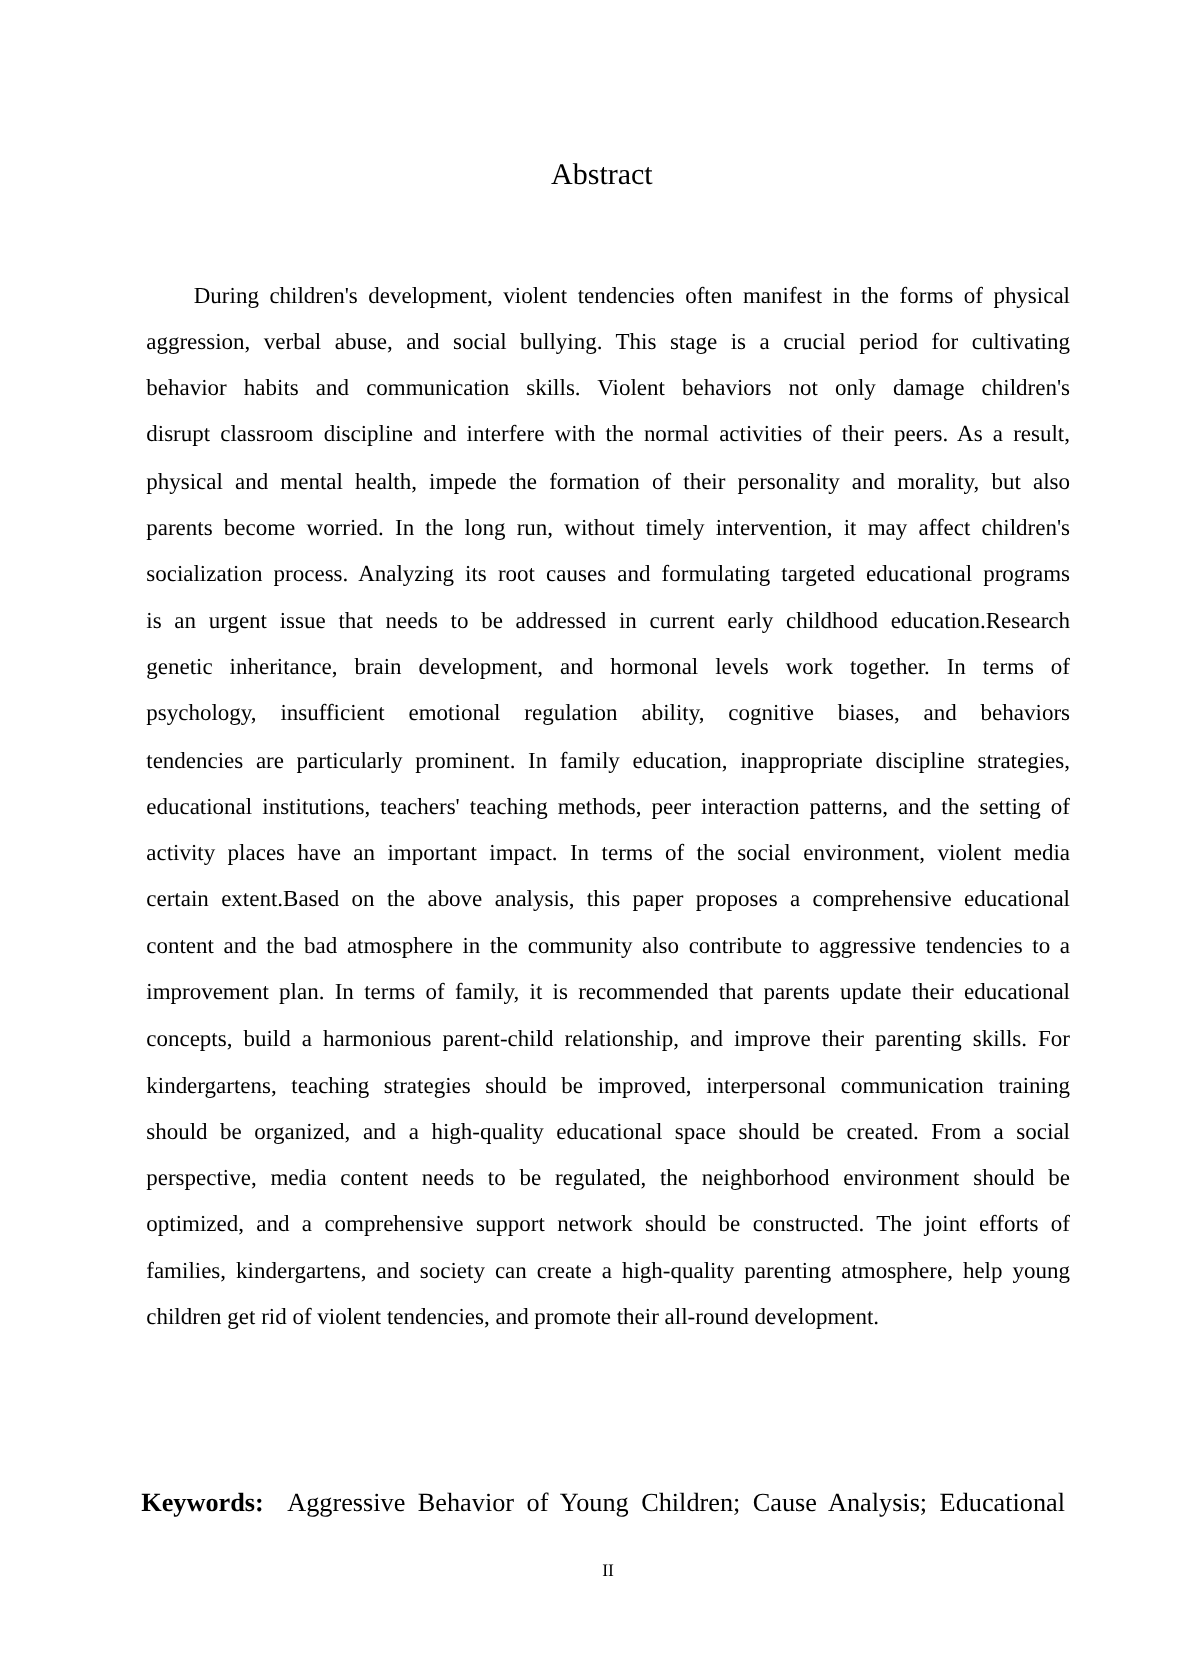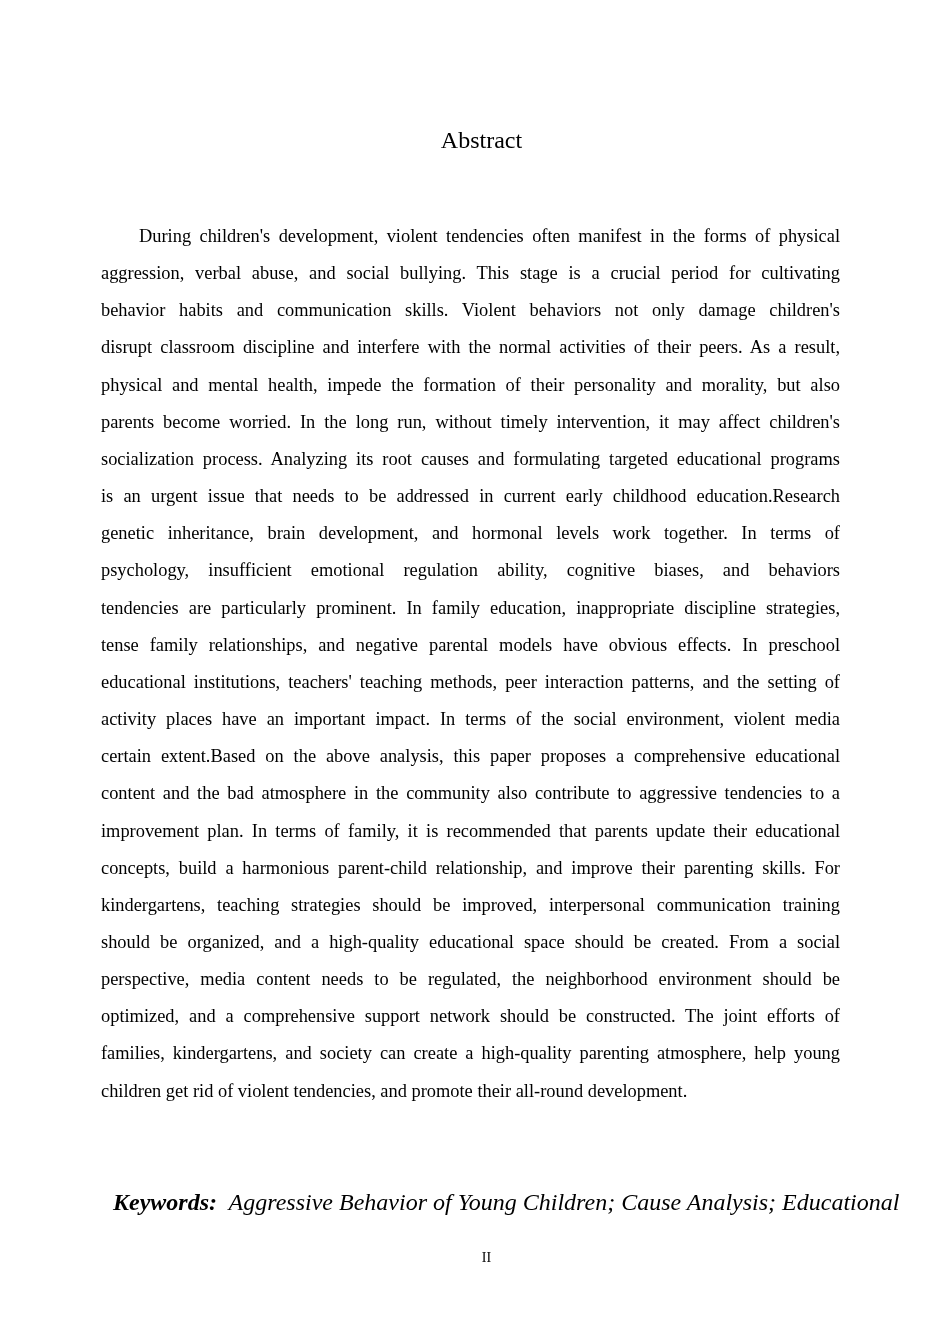--- a/index.html
+++ b/index.html
@@ -1,26 +1,26 @@
 <!DOCTYPE html>
 <html><head>
   <meta charset="utf-8">
   <style>
     html, body { margin: 0; padding: 0; background: #ffffff; }
     body { width: 950px; height: 1344px; position: relative; overflow: hidden;
            font-family: "Liberation Serif", "DejaVu Serif", serif; color: #000; }
     .title { position: absolute; top: 124px; left: 0; width: 963px; text-align: center;
              font-size: 24px; line-height: 32px; }
-    .body { position: absolute; left: 101px; top: 222px; width: 739px; }
+    .body { position: absolute; left: 117px; top: 222px; width: 739px; }
     .line { display: block; height: 37.17px; line-height: 28px; font-size: 18.4px;
             text-align: justify; text-align-last: justify; white-space: nowrap; }
     .line.first { text-indent: 38px; }
     .line.last { text-align-last: left; }
-    .kw { position: absolute; left: 113px; top: 1188px; width: 739px; font-size: 24px;
-          line-height: 28px; text-align: justify; text-align-last: justify; white-space: nowrap; font-style: italic; }
+    .kw { position: absolute; left: 113px; top: 1188px; width: 739px; font-size: 21px;
+          line-height: 28px; text-align: justify; text-align-last: justify; white-space: nowrap; }
     .kw b { font-weight: bold; }
     .page-num { position: absolute; top: 1249px; left: 0; width: 973px; text-align: center;
                 font-size: 14px; line-height: 18px; }
   </style>
 </head>
 <body>
 
 <div class="title">Abstract</div>
 
 <div class="body">
@@ -28,21 +28,20 @@
   <span class="line">aggression, verbal abuse, and social bullying. This stage is a crucial period for cultivating</span>
   <span class="line">behavior habits and communication skills. Violent behaviors not only damage children's</span>
   <span class="line">disrupt classroom discipline and interfere with the normal activities of their peers. As a result,</span>
   <span class="line">physical and mental health, impede the formation of their personality and morality, but also</span>
   <span class="line">parents become worried. In the long run, without timely intervention, it may affect children's</span>
   <span class="line">socialization process. Analyzing its root causes and formulating targeted educational programs</span>
   <span class="line">is an urgent issue that needs to be addressed in current early childhood education.Research</span>
   <span class="line">genetic inheritance, brain development, and hormonal levels work together. In terms of</span>
   <span class="line">psychology, insufficient emotional regulation ability, cognitive biases, and behaviors</span>
   <span class="line">tendencies are particularly prominent. In family education, inappropriate discipline strategies,</span>
-  <span class="line">tense family relationships, and negative parental models have obvious effects. In preschool</span>
   <span class="line">educational institutions, teachers' teaching methods, peer interaction patterns, and the setting of</span>
   <span class="line">activity places have an important impact. In terms of the social environment, violent media</span>
   <span class="line">certain extent.Based on the above analysis, this paper proposes a comprehensive educational</span>
   <span class="line">content and the bad atmosphere in the community also contribute to aggressive tendencies to a</span>
   <span class="line">improvement plan. In terms of family, it is recommended that parents update their educational</span>
   <span class="line">concepts, build a harmonious parent-child relationship, and improve their parenting skills. For</span>
   <span class="line">kindergartens, teaching strategies should be improved, interpersonal communication training</span>
   <span class="line">should be organized, and a high-quality educational space should be created. From a social</span>
   <span class="line">perspective, media content needs to be regulated, the neighborhood environment should be</span>
   <span class="line">optimized, and a comprehensive support network should be constructed. The joint efforts of</span>

